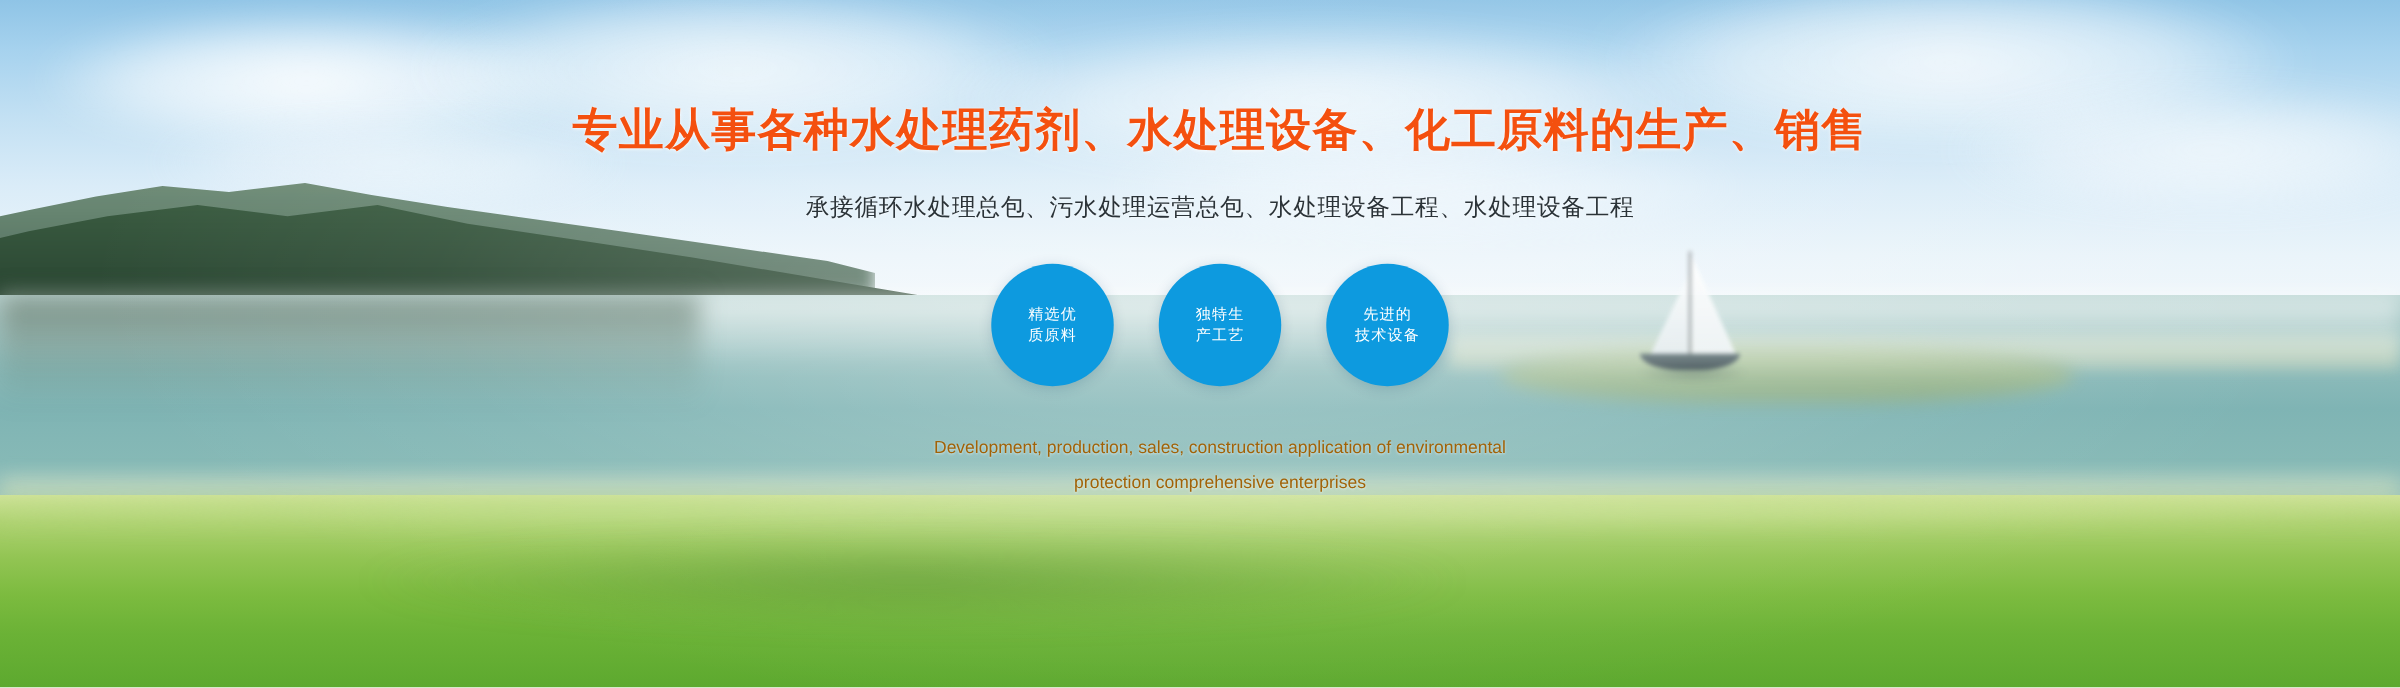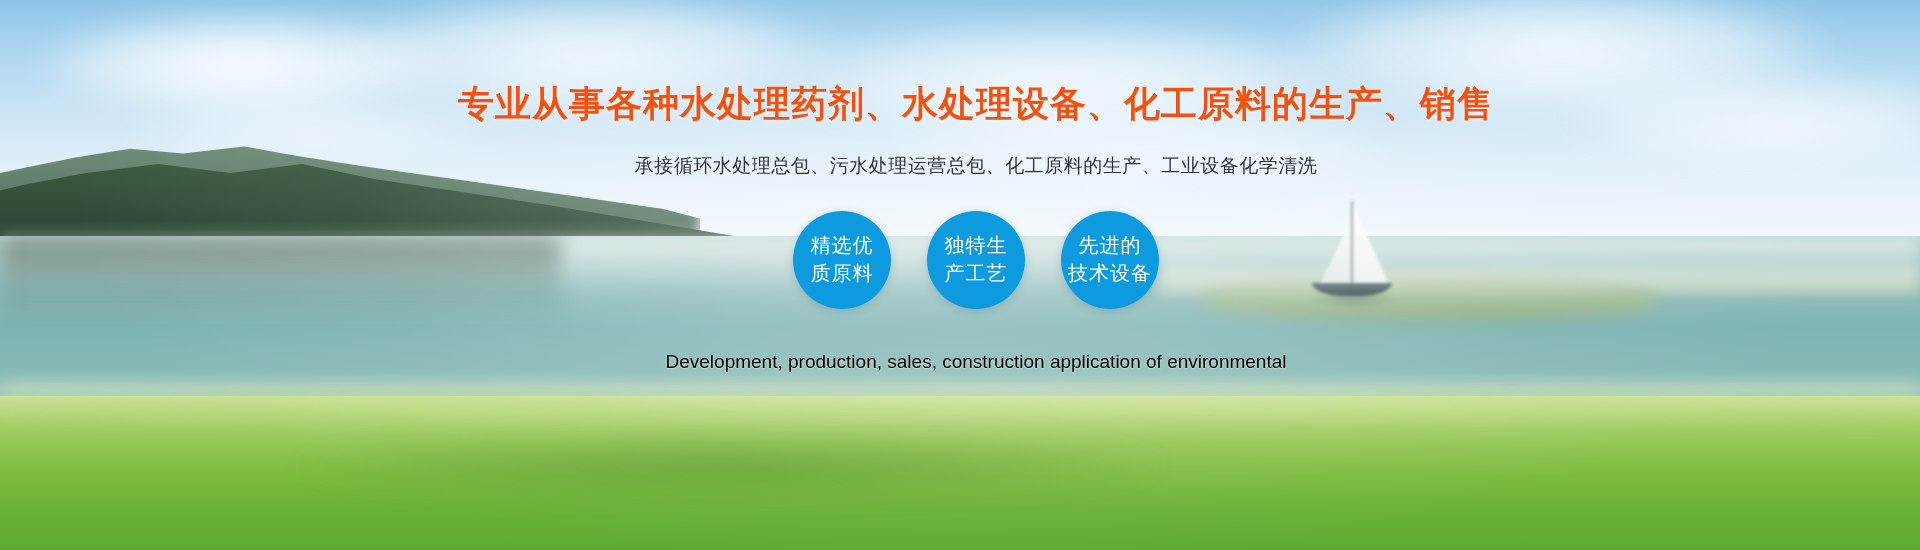--- a/index.html
+++ b/index.html
@@ -211,35 +211,35 @@
     gap:36px;
     pointer-events:auto;
   }
   .circle {
     width:98px; height:98px;
     border-radius:50%;
     background:#0d9adf;
     display:flex; flex-direction:column;
     align-items:center; justify-content:center;
     color:#ffffff;
-    font-size:20px;
+    font-size:12px;
     line-height:1.38;
     letter-spacing:1px;
     box-shadow:0 2px 10px rgba(0,60,100,.18);
     cursor:pointer;
   }
   .circle span { display:block; white-space:nowrap; }
 
   .en-text {
     margin-top:34px;
     width:700px;
     text-align:center;
-    font-size:19px;
+    font-size:14px;
     line-height:2.0;
-    color:#000000;
+    color:#a16207;
     text-shadow:0 1px 2px rgba(255,255,255,.6);
     pointer-events:auto;
   }
 </style>
 </head>
 <body>
 
 <div class="banner">
 
   <div class="scene">
@@ -273,21 +273,21 @@
     <div class="shore-strip"></div>
     <div class="grass"></div>
     <div class="grass-dark"></div>
     <div class="veil"></div>
   </div>
 
   <div class="content">
 
     <div class="headline">专业从事各种水处理药剂、水处理设备、化工原料的生产、销售</div>
 
-    <div class="subhead">承接循环水处理总包、污水处理运营总包、化工原料的生产、工业设备化学清洗</div>
+    <div class="subhead">承接循环水处理总包、污水处理运营总包、水处理设备工程、水处理设备工程</div>
 
     <div class="circles">
 
       <div class="circle">
         <span>精选优</span>
         <span>质原料</span>
       </div>
 
       <div class="circle">
         <span>独特生</span>
@@ -297,16 +297,17 @@
       <div class="circle">
         <span>先进的</span>
         <span>技术设备</span>
       </div>
 
 
     </div>
 
     <div class="en-text">
       <div>Development, production, sales, construction application of environmental</div>
+      <div>protection comprehensive enterprises</div>
     </div>
 
   </div>
 </div>
 
 </body></html>

